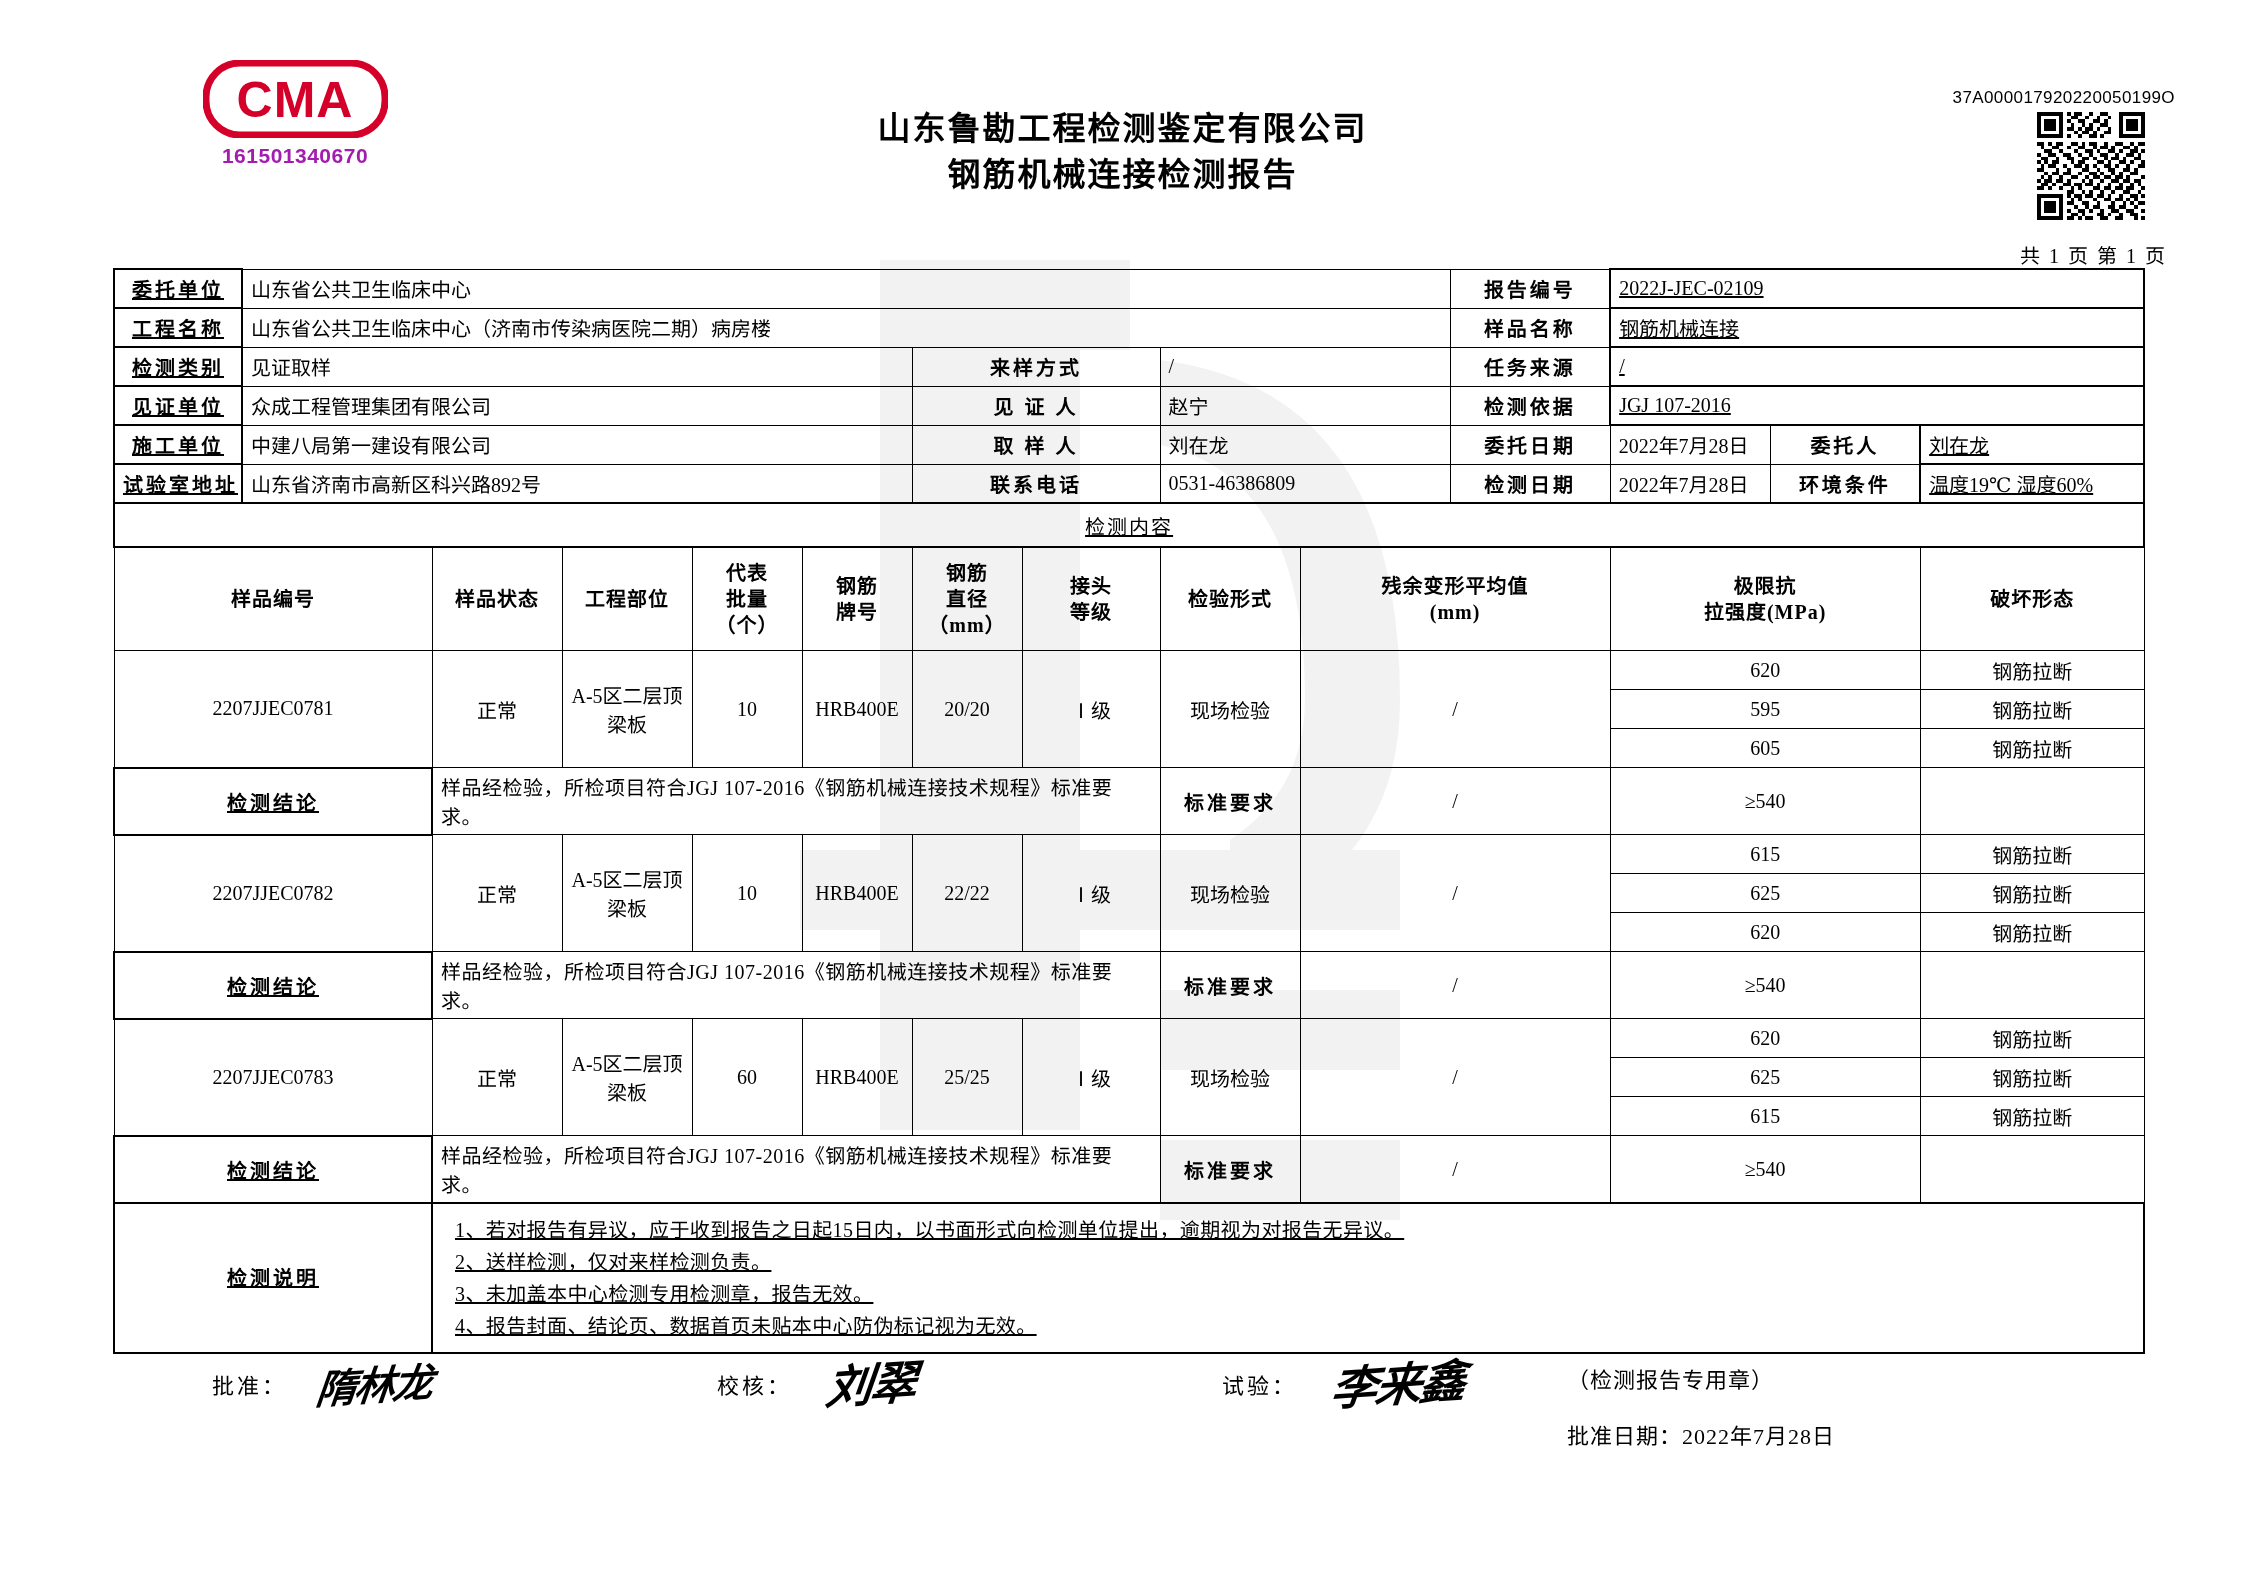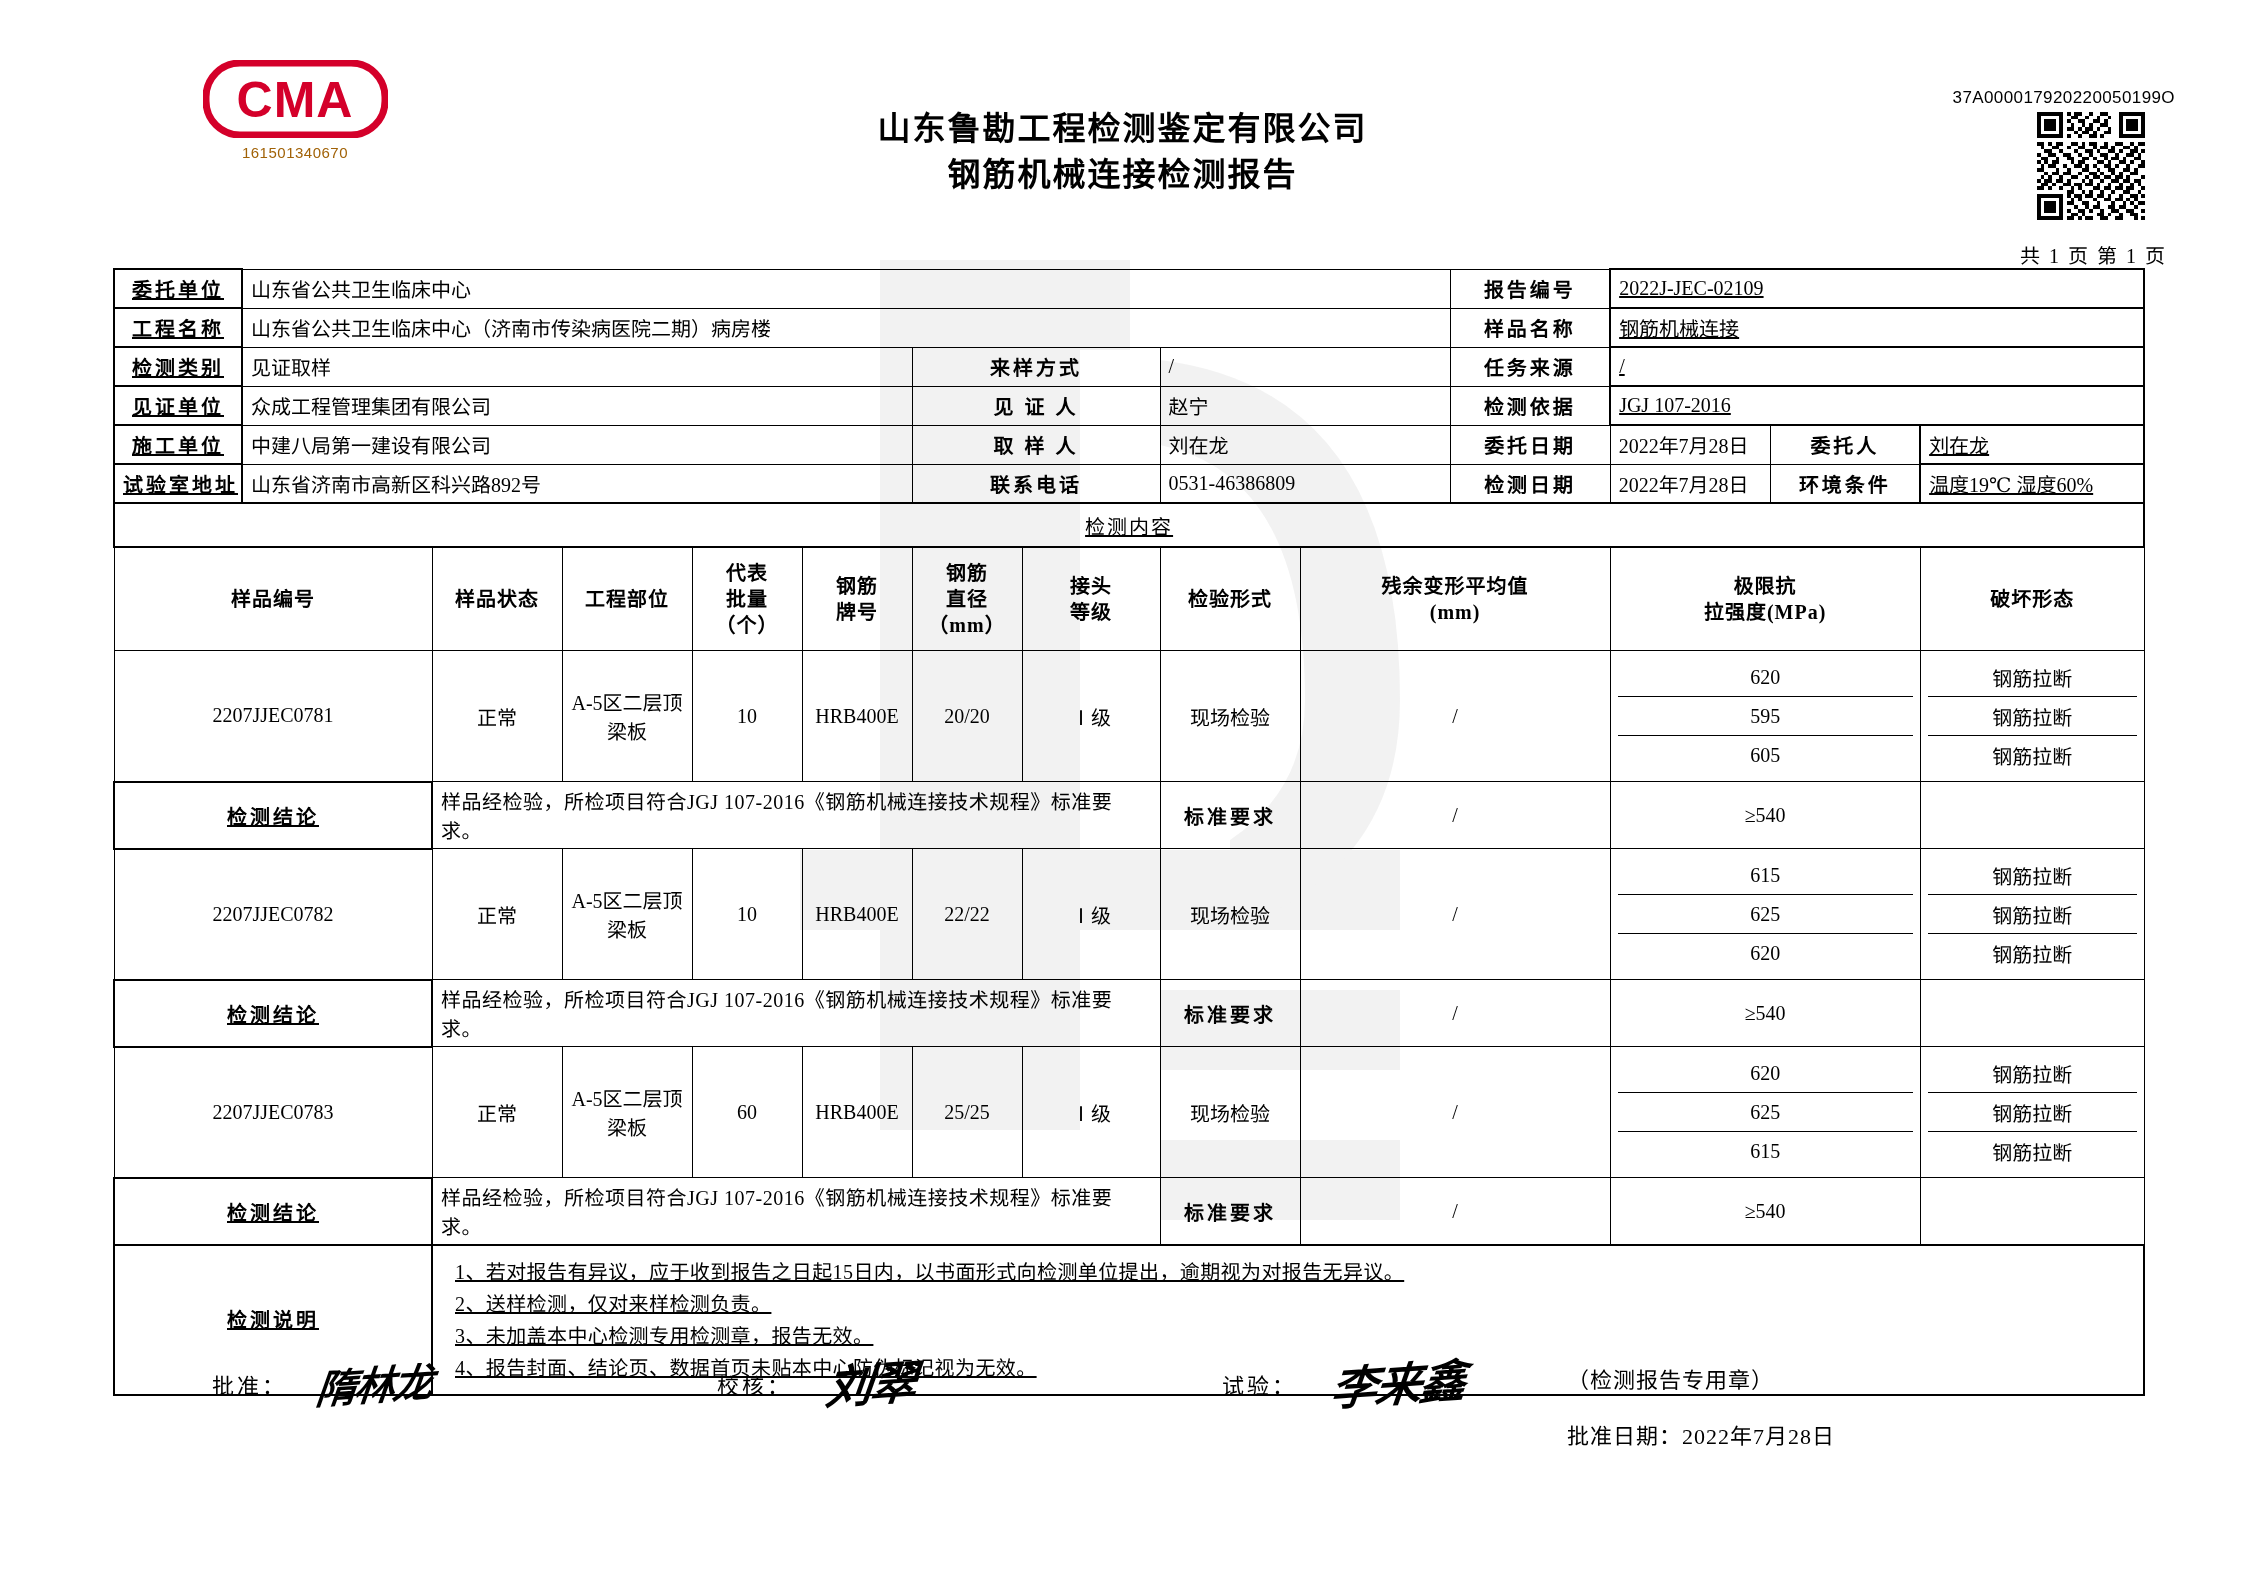--- a/index.html
+++ b/index.html
@@ -49,23 +49,23 @@
     text-align: center;
   }
   .cma-logo {
     width: 185px;
     height: 78px;
     margin: 0 auto;
     display: block;
   }
   .cma-num {
     font-family: "Liberation Sans", sans-serif;
-    color: #a16207;
-    font-size: 15px;
-    font-weight: normal;
+    color: #a21caf;
+    font-size: 21px;
+    font-weight: bold;
     letter-spacing: 0.5px;
     margin-top: 6px;
   }
   .title-block {
     position: absolute;
     left: 0;
     right: 0;
     top: 106px;
     text-align: center;
   }
@@ -152,21 +152,21 @@
     line-height: 26px;
     letter-spacing: 1px;
     height: 94px;
   }
 
   .datacell {
     text-align: center;
     font-size: 20px;
     font-family: "Liberation Serif", serif;
   }
-  .sub-td { padding: 7px !important; }
+  .sub-td { padding: 0 !important; }
   .sub-td table {
     width: 100%;
     border-collapse: collapse;
   }
   .sub-td table td {
     border: 0;
     border-bottom: 1px solid #000;
     height: 38px;
     text-align: center;
     font-size: 20px;

